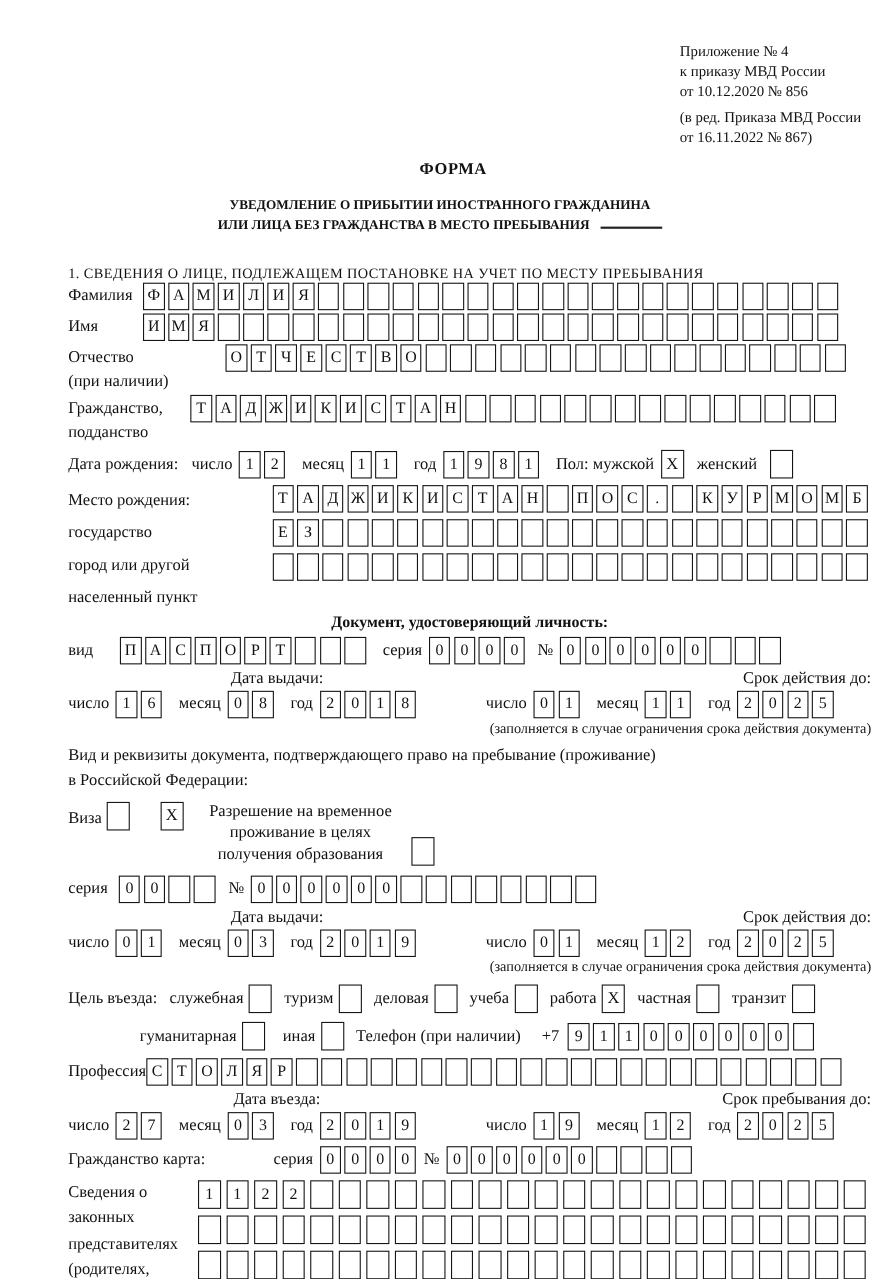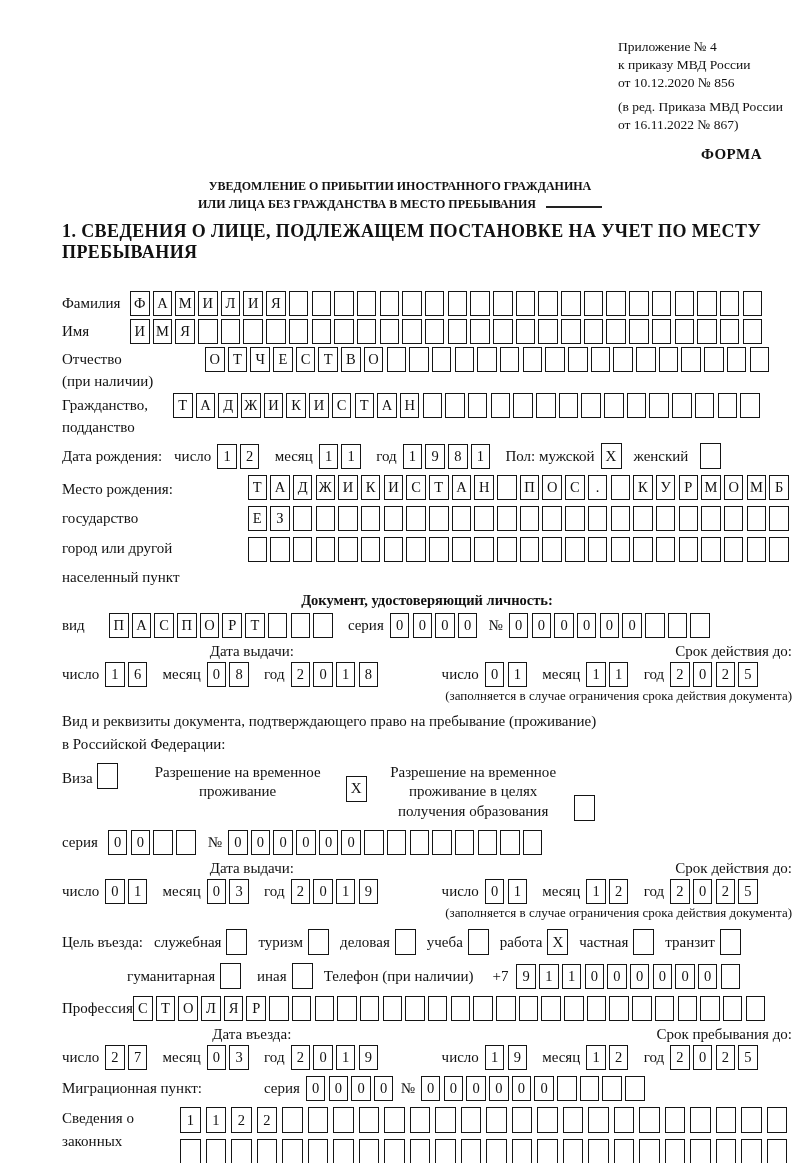--- a/index.html
+++ b/index.html
@@ -2,29 +2,29 @@
 <html><head>
 <meta charset="utf-8">
 <style>
   html,body{margin:0;padding:0;background:#fff;}
   body{width:800px;height:1163px;overflow:hidden;color:#111;
        font-family:"Liberation Serif","DejaVu Serif",serif;}
   .page{box-sizing:border-box;width:800px;padding:38px 8px 0 62px;}
 
   .appendix{margin-left:556px;font-size:13.5px;line-height:1.35;}
   .apx-note{margin-top:5px;}
-  .forma{margin-top:12px;padding-right:30px;text-align:right;font-weight:bold;
+  .forma{margin-top:12px;padding-right:30px;text-align:center;font-weight:bold;
          font-size:15px;letter-spacing:.5px;}
 
   .title{margin-top:14px;margin-left:-54px;text-align:center;font-weight:bold;
          font-size:12px;line-height:1.5;}
   .blank{display:inline-block;width:56px;height:3px;border-bottom:2px solid #222;
          margin-left:10px;}
 
-  .section-heading{margin-top:8px;font-weight:bold;font-size:18px;letter-spacing:.4px;}
+  .section-heading{margin-top:28px;font-weight:normal;font-size:13px;letter-spacing:.4px;}
 
   .row{display:flex;align-items:center;margin-top:3px;}
   .lbl{font-size:15px;flex-shrink:0;}
   .subl{font-size:15px;margin-top:1px;}
   .w68{width:68px}.w143{width:143px}.w111{width:111px}.w47{width:47px}.w71{width:71px}.w116{width:116px}
   .boxes{display:flex;flex-wrap:nowrap;}
   .box{box-sizing:border-box;width:19.5px;height:25px;border:1.7px solid #151515;
        margin-right:3.2px;display:flex;align-items:center;justify-content:center;
        font-size:14.5px;flex-shrink:0;background:#fff;}
   .big .box{width:20.5px;height:26px;margin-right:5px;}
@@ -78,21 +78,21 @@
 
   <div class="forma">ФОРМА</div>
 
   <div class="title">
     <div>УВЕДОМЛЕНИЕ О ПРИБЫТИИ ИНОСТРАННОГО ГРАЖДАНИНА</div>
     <div><span>ИЛИ ЛИЦА БЕЗ ГРАЖДАНСТВА В МЕСТО ПРЕБЫВАНИЯ</span><span class="blank"></span></div>
   </div>
 
   <div class="section-heading">1. СВЕДЕНИЯ О ЛИЦЕ, ПОДЛЕЖАЩЕМ ПОСТАНОВКЕ НА УЧЕТ ПО МЕСТУ ПРЕБЫВАНИЯ</div>
 
-  <div class="row" style="margin-top:28px">
+  <div class="row" style="margin-top:0">
     <span class="lbl w68">Фамилия</span>
     <span class="boxes">
         <span class="box">Ф</span>
         <span class="box">А</span>
         <span class="box">М</span>
         <span class="box">И</span>
         <span class="box">Л</span>
         <span class="box">И</span>
         <span class="box">Я</span>
         <span class="box"></span>
@@ -425,21 +425,20 @@
     <div>Вид и реквизиты документа, подтверждающего право на пребывание (проживание)</div>
     <div>в Российской Федерации:</div>
   </div>
 
   <div class="opts">
     <div class="opt">
       <span class="olbl">Виза</span>
       <span class="checkbox cb-gap" style="margin-left:4px"></span>
     </div>
     <div class="opt gap20">
-      <span class="olbl ctr mw200">Разрешение на временное проживание</span>
       <span class="checkbox cb-gap">X</span>
     </div>
     <div class="opt gap14">
       <span class="olbl ctr mw185">Разрешение на временное проживание в целях получения образования</span>
       <span class="checkbox cb-gap"></span>
     </div>
   </div>
 
   <div class="row" style="margin-top:9px">
     <span class="lbl">серия</span>
@@ -626,21 +625,21 @@
       <span class="boxes">
           <span class="box">2</span>
           <span class="box">0</span>
           <span class="box">2</span>
           <span class="box">5</span>
         </span>
     </div>
   </div>
 
   <div class="row" style="margin-top:6px">
-    <span class="lbl">Миграционная пункт:</span>
+    <span class="lbl">Гражданство карта:</span>
     <span class="dlbl" style="margin-left:62px">серия</span>
     <span class="boxes">
         <span class="box">0</span>
         <span class="box">0</span>
         <span class="box">0</span>
         <span class="box">0</span>
       </span>
     <span class="dlbl" style="margin-left:4px">№</span>
     <span class="boxes">
         <span class="box">0</span>

